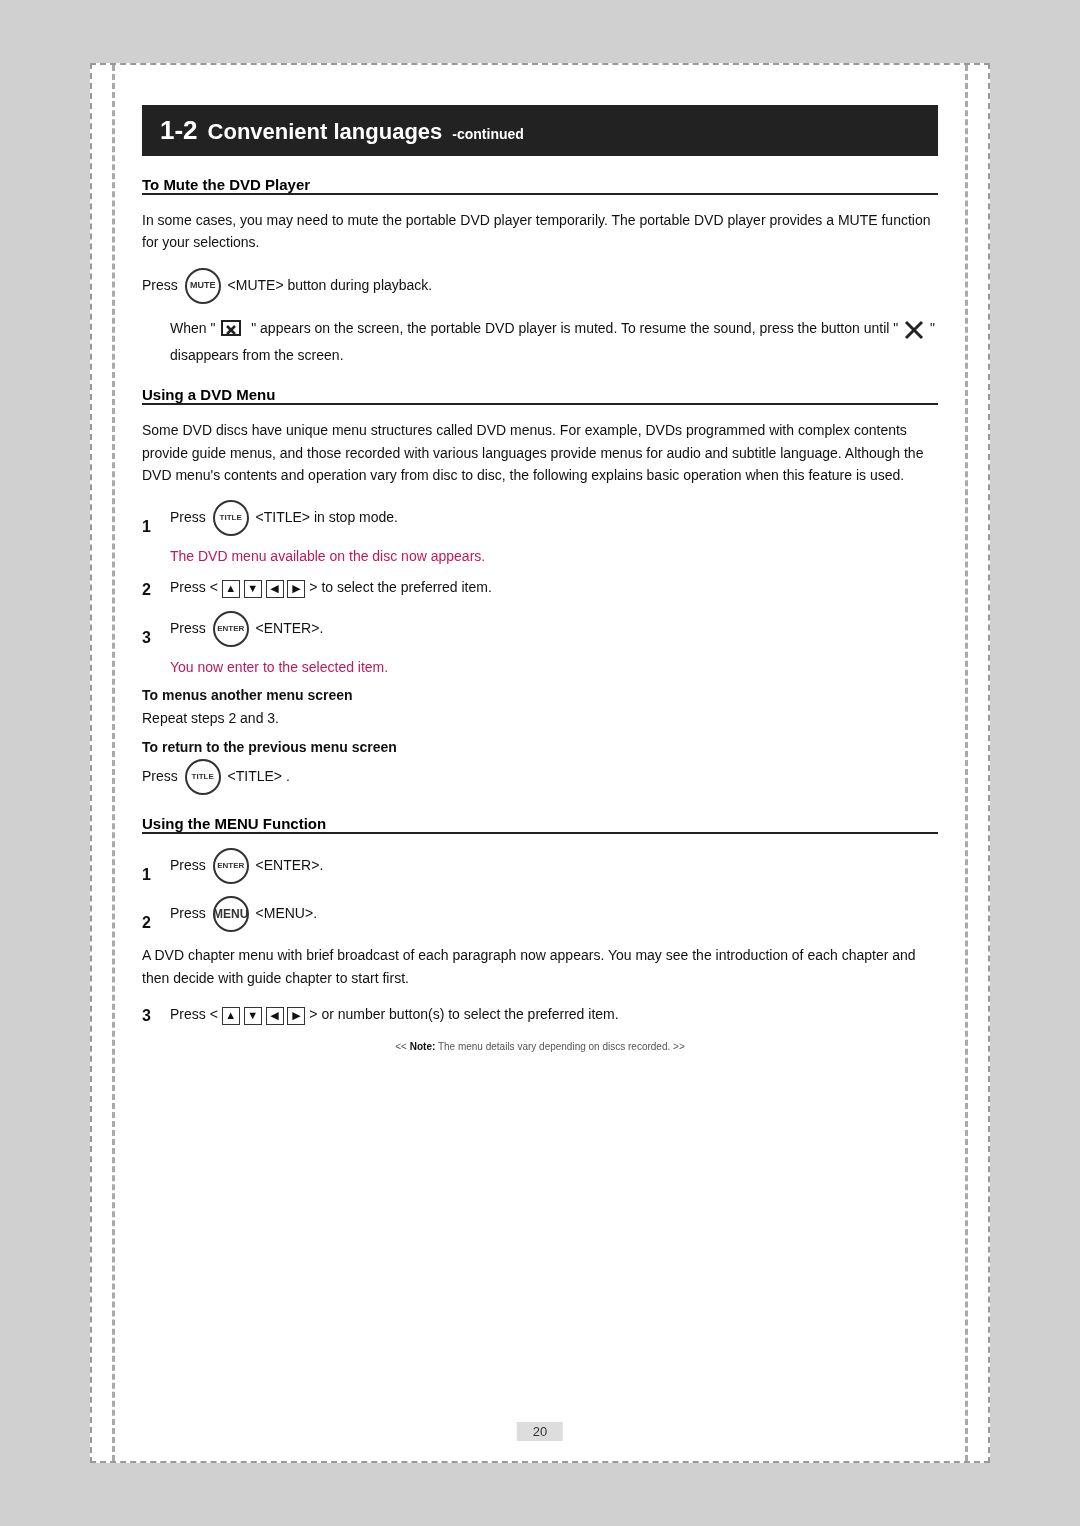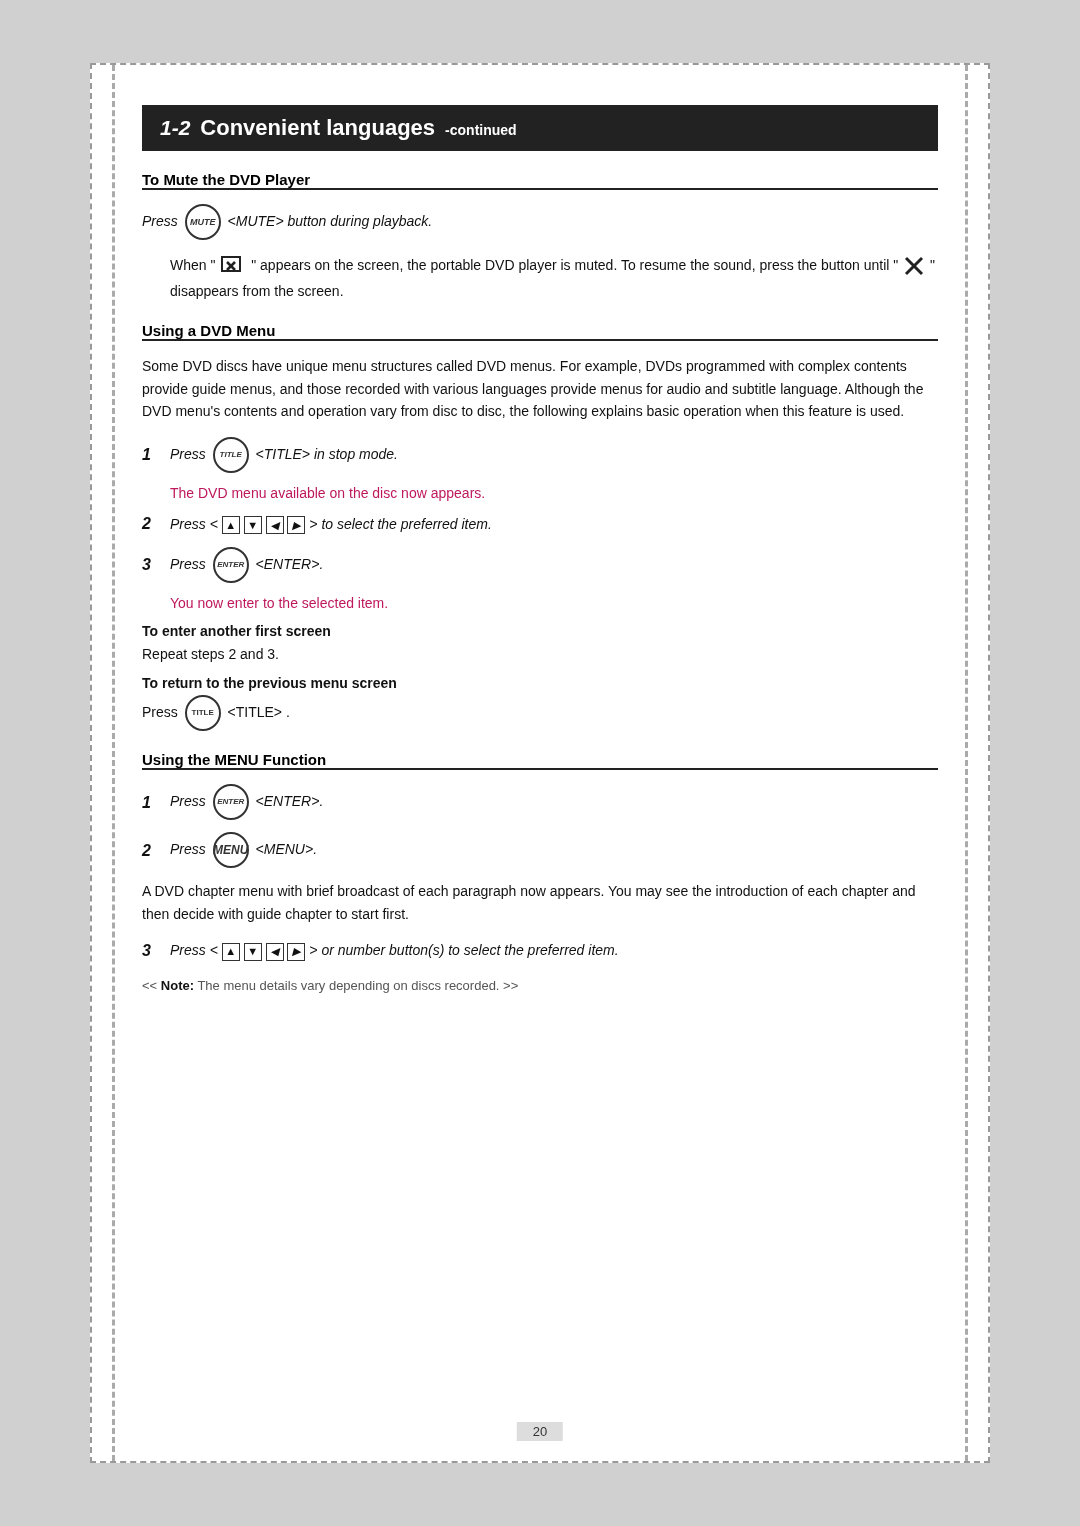--- a/index.html
+++ b/index.html
@@ -33,23 +33,22 @@
     .section-header {
       background: #222;
       color: #fff;
       padding: 10px 18px;
       margin-bottom: 20px;
       display: flex;
       align-items: baseline;
       gap: 10px;
     }
     .section-header .section-num {
-      font-size: 21px;
-      font-weight: bold;
-      font-style: italic;
+      font-size: 26px;
+      font-weight: bold;
     }
     .section-header .section-title {
       font-size: 22px;
       font-weight: bold;
     }
     .section-header .section-sub {
       font-size: 14px;
       font-weight: bold;
     }
 
@@ -67,25 +66,24 @@
     .body-text {
       font-size: 14px;
       line-height: 1.6;
       margin-bottom: 14px;
       color: #111;
     }
 
     
     .step {
       display: flex;
-      align-items: center;
+      align-items: flex-end;
       margin-bottom: 12px;
       font-size: 14px;
       color: #111;
-      font-style: italic;
     }
     .step-num {
       font-weight: bold;
       font-size: 16px;
       min-width: 22px;
       margin-right: 6px;
       margin-top: 1px;
     }
     .step-content {
       flex: 1;
@@ -127,23 +125,24 @@
       margin-bottom: 4px;
       margin-top: 8px;
       color: #111;
     }
 
     .indent {
       margin-left: 28px;
     }
 
     .note-text {
-      font-size: 13px;
+      font-size: 10px;
       color: #555;
       margin-top: 16px;
+      text-align: center;
     }
     .note-text strong {
       color: #111;
     }
 
     
     .page-number {
       text-align: center;
       font-size: 13px;
       margin-top: 20px;
@@ -170,20 +169,21 @@
 <div class="page">
 
   <div class="section-header">
     <span class="section-num">1-2</span>
     <span class="section-title">Convenient languages</span>
     <span class="section-sub">-continued</span>
   </div>
 
   <div class="subsection-heading">To Mute the DVD Player</div>
 
+  <p class="body-text">In some cases, you may need to mute the portable DVD player temporarily. The portable DVD player provides a MUTE function for your selections.</p>
 
   <div class="step">
     <span class="step-content">
       <span>Press</span>
       <span class="btn-icon">MUTE</span>
       <span>&lt;MUTE&gt; button during playback.</span>
     </span>
   </div>
 
   <div class="indent body-text">
@@ -235,21 +235,21 @@
       <span class="step-num">3</span>
       <span class="step-content">
         <span>Press</span>
         <span class="btn-icon" style="font-size:8px;">ENTER</span>
         <span>&lt;ENTER&gt;.</span>
       </span>
     </div>
     <p class="step-note">You now enter to the selected item.</p>
 
     <div style="margin-bottom:10px;">
-      <p class="sub-label">To enter another first screen</p>
+      <p class="sub-label">To menus another menu screen</p>
       <p class="body-text" style="margin-bottom:6px;">Repeat steps 2 and 3.</p>
     </div>
 
     <div style="margin-bottom:10px;">
       <p class="sub-label">To return to the previous menu screen</p>
       <p class="body-text">
         <span>Press</span>
         <span class="btn-icon" style="font-size:8px;">TITLE</span>
         <span>&lt;TITLE&gt;  .</span>
       </p>

